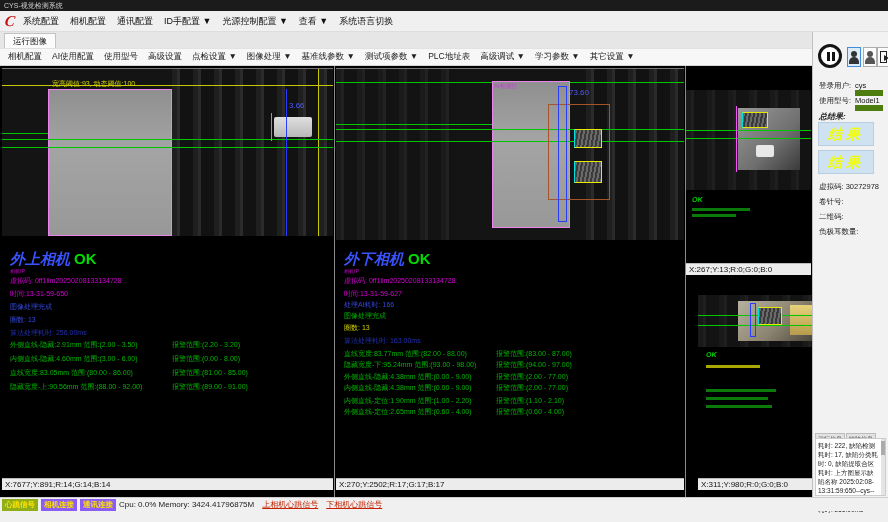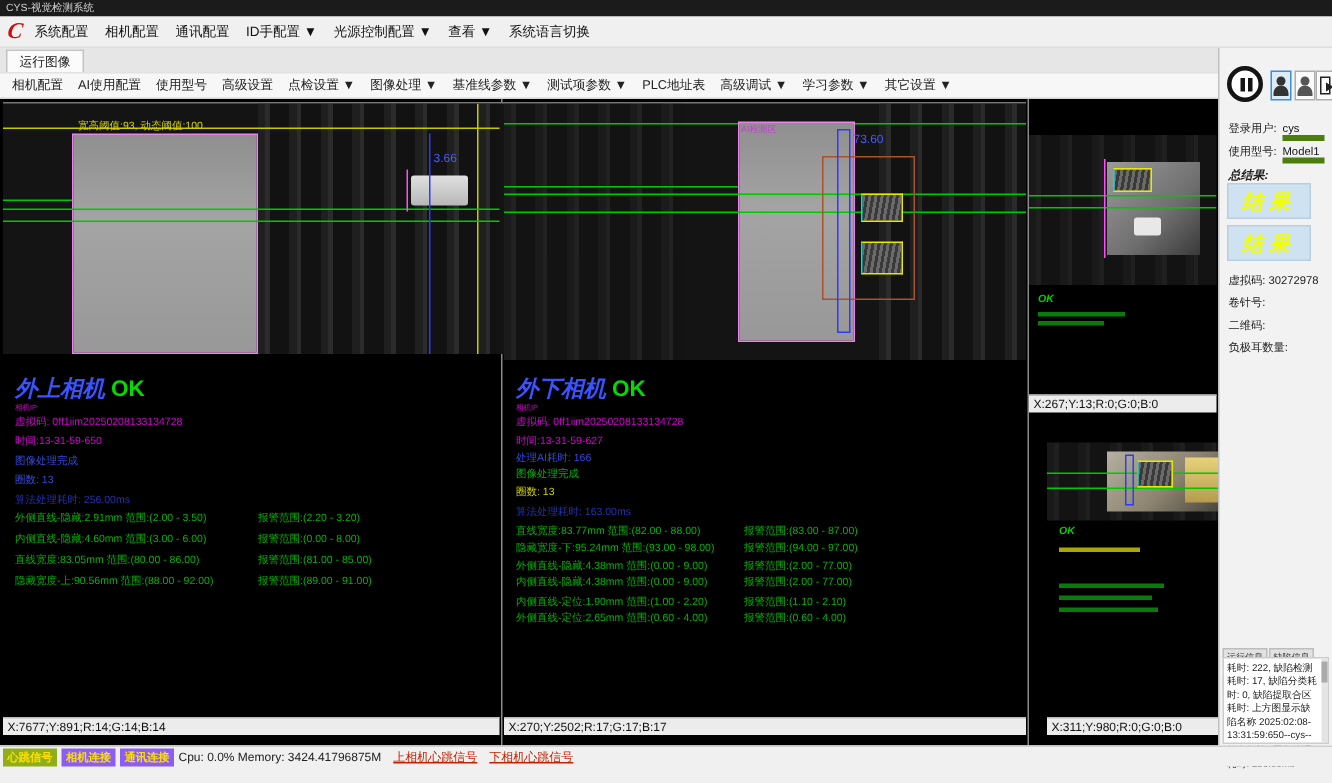--- a/index.html
+++ b/index.html
@@ -61,21 +61,21 @@
   .sidebar{position:absolute;left:812px;top:32px;width:76px;height:465px;background:#f2f2f2;border-left:1px solid #c0c0c0;box-sizing:border-box;}
   .pausebtn{position:absolute;left:5px;top:12px;width:24px;height:24px;border:3px solid #141414;border-radius:50%;background:#fff;box-sizing:border-box;}
   .pausebtn .bar{position:absolute;top:5px;width:3px;height:9px;background:#141414;}
   .sbtn{position:absolute;top:15px;width:14px;height:20px;background:#fbfbfb;border:1px solid #adadad;box-sizing:border-box;}
   .sbtn.sel{border:1px solid #3d8fd9;background:#ddebf7;}
   .person{position:absolute;left:3px;top:3px;width:6px;height:6px;border-radius:50%;background:#333;}
   .person2{position:absolute;left:1px;top:9px;width:10px;height:7px;border-radius:5px 5px 0 0;background:#333;}
   .doorrect{position:absolute;left:2px;top:3px;width:7px;height:12px;border:1.5px solid #222;box-sizing:border-box;}
   .doorarrow{position:absolute;left:6px;top:7px;width:0;height:0;border-top:3px solid transparent;border-bottom:3px solid transparent;border-left:5px solid #222;}
   .slab{position:absolute;font-size:7.5px;color:#222;white-space:nowrap;}
-  .sval{position:absolute;font-size:7.5px;color:#111;border-bottom:4px solid #4d7c0f;min-width:28px;white-space:nowrap;}
+  .sval{position:absolute;font-size:7.5px;color:#111;border-bottom:6px solid #4d7c0f;min-width:28px;white-space:nowrap;}
   .resbox{position:absolute;left:5px;width:56px;height:24px;background:#cfe2f1;border:1px solid #b9cede;box-sizing:border-box;text-align:center;line-height:22px;font-size:14px;font-weight:bold;color:#f2ff00;letter-spacing:4px;font-style:italic;}
   .stab{display:inline-block;font-size:6px;color:#333;background:#e2e2e2;border:1px solid #bdbdbd;padding:1px 2px;margin-right:1px;white-space:nowrap;}
   .statsbox{position:absolute;left:2px;width:71px;background:#fff;border:1px solid #ccc;box-sizing:border-box;font-size:6.5px;color:#222;line-height:1.4;padding:2px 5px 2px 2px;}
   .sscroll{position:absolute;right:0;top:0;bottom:0;width:4px;background:#e4e4e4;}
   .sthumb{position:absolute;right:0;top:2px;width:4px;height:14px;background:#ababab;}
 
   
   .statusbar{position:absolute;left:0;top:497px;width:888px;height:14px;background:#f0f0f0;border-top:1px solid #cfcfcf;box-sizing:border-box;display:flex;align-items:center;padding-left:2px;}
   .badge{font-size:7.5px;font-weight:bold;color:#ffe000;padding:1px 3px;margin-right:3px;white-space:nowrap;}
   .badge.g{background:#8fae18;}
@@ -120,21 +120,21 @@
     <span class="ti">高级调试 ▼</span>
     <span class="ti">学习参数 ▼</span>
     <span class="ti">其它设置 ▼</span>
   </div>
 
   <div class="main"></div>
   <div class="vsep" style="left:334px;"></div>
   <div class="vsep" style="left:685px;"></div>
 
   <div class="view" style="left:2px;top:68px;width:331px;height:422px;">
-    <div class="img" style="width:384px;height:168px;">
+    <div class="img" style="width:331px;height:168px;">
       <div class="streaks" style="left:170px;width:161px;"></div>
       <div class="yline" style="left:0;top:16px;width:331px;height:1px;"></div>
       <div class="yline" style="left:316px;top:0;width:1px;height:168px;"></div>
       <div class="product" style="left:46px;top:20px;width:124px;height:147px;"></div>
       <div class="gline" style="left:0;top:70px;width:331px;"></div>
       <div class="gline" style="left:0;top:78px;width:331px;"></div>
       <div class="gline" style="left:0;top:64px;width:46px;"></div>
       <div class="mgline" style="left:269px;top:44px;width:1px;height:28px;"></div>
       <div class="connector" style="left:272px;top:48px;width:38px;height:20px;"></div>
       <div class="blueline" style="left:284px;top:20px;width:1px;height:147px;"></div>

